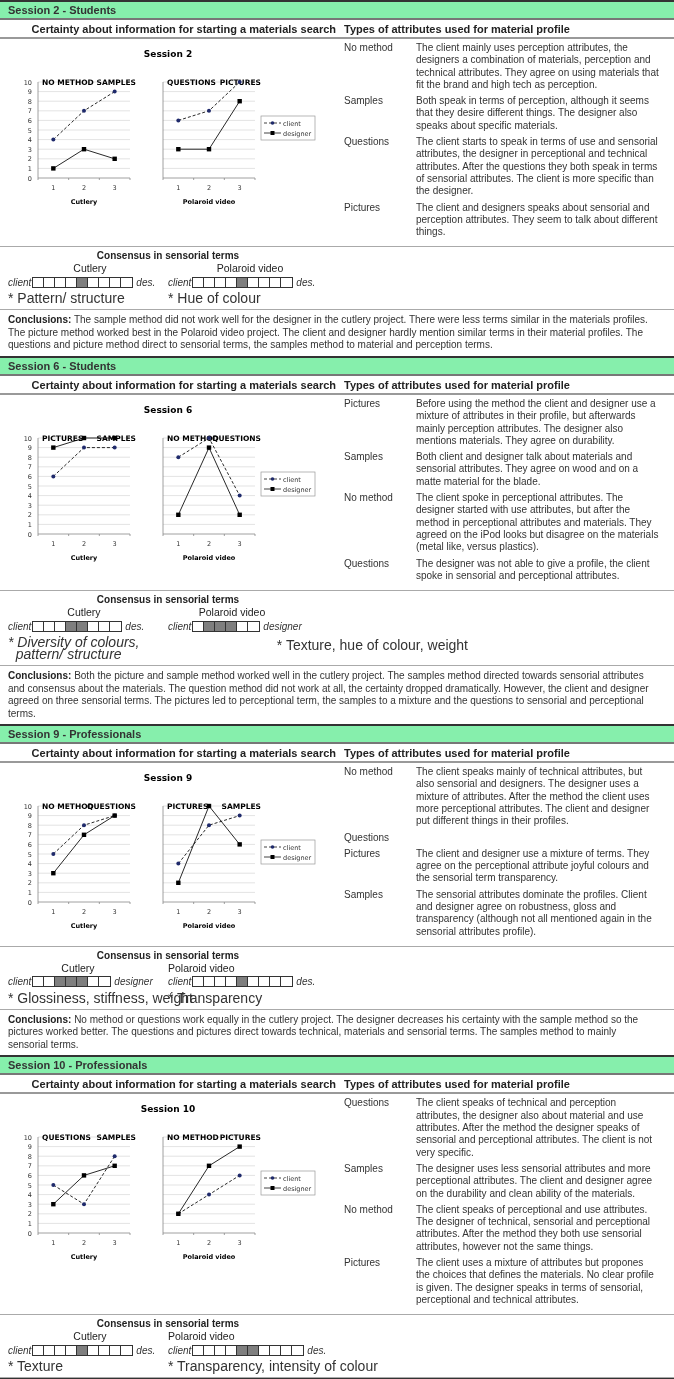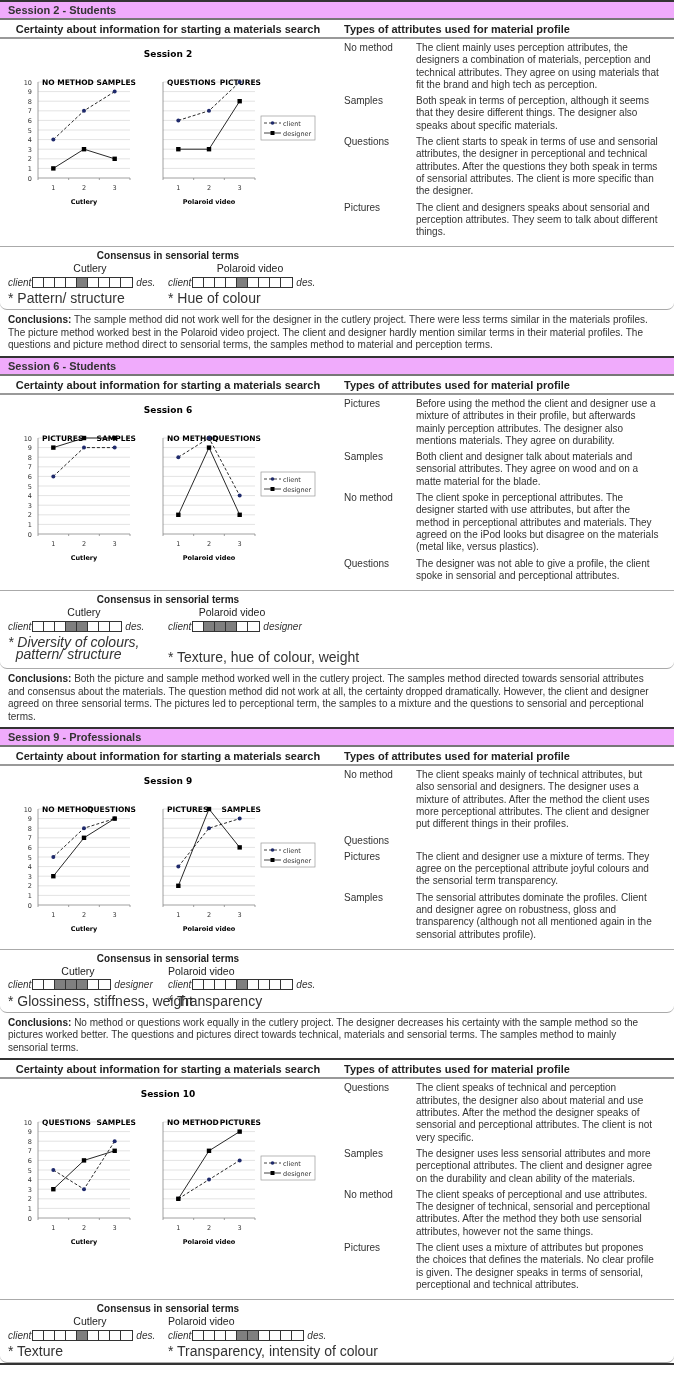--- a/index.html
+++ b/index.html
@@ -1,31 +1,31 @@
 <!DOCTYPE html>
 <html><head>
 <meta charset="utf-8">
 <style>
   * { box-sizing: border-box; margin: 0; padding: 0; }
   html, body { width: 674px; background: #ffffff; }
   body { font-family: "Liberation Sans", sans-serif; color: #222; font-size: 10px; }
   .page { width: 674px; border-top: 2px solid #333; }
   .session { border-bottom: 2px solid #333; }
-  .session-header { background: #f0abfc; border-bottom: 2px solid #777; height: 18px; padding-left: 8px; font-weight: bold; font-size: 11px; line-height: 17px; color: #333; }
+  .session-header { background: #86efac; border-bottom: 2px solid #777; height: 18px; padding-left: 8px; font-weight: bold; font-size: 11px; line-height: 17px; color: #333; }
   .top { display: flex; border-bottom: 1px solid #aaa; }
   .left { width: 336px; }
   .right { width: 338px; }
-  .col-title { font-weight: bold; font-size: 11px; text-align: center; height: 19px; line-height: 19px; border-bottom: 2px solid #999; color: #222; }
+  .col-title { font-weight: bold; font-size: 11px; text-align: right; height: 19px; line-height: 19px; border-bottom: 2px solid #999; color: #222; }
   .right .col-title { text-align: left; padding-left: 8px; }
   .chart-wrap { position: relative; height: auto; }
   .attr-table { padding: 3px 0 4px 8px; }
   .attr-row { display: flex; margin-bottom: 4px; font-size: 10px; line-height: 12.3px; color: #333; }
   .attr-method { width: 72px; flex: none; }
   .attr-text { flex: 1; padding-right: 14px; }
-  .consensus { border-bottom: 1px solid #aaa; padding: 3px 0 5px 8px; border-radius: 7px; }
+  .consensus { border-bottom: 1px solid #aaa; padding: 3px 0 5px 8px; }
   .cons-title { width: 320px; text-align: center; font-weight: bold; font-size: 10px; margin-bottom: 1px; }
   .cons-cols { display: flex; }
   .cons-col { width: 160px; }
   .cons-proj { font-size: 10.5px; text-align: center; height: 13px; line-height: 13px; }
   .cons-bar-row { display: flex; align-items: center; height: 14px; font-size: 10px; font-style: italic; color: #333; }
   .cons-cells { display: flex; border: 1px solid #333; margin: 0 3px 0 1px; height: 11px; }
   .cell { width: 11px; height: 9px; border-right: 1px solid #333; background: #fff; }
   .cell:last-child { border-right: none; }
   .cell.filled { background: #7f7f7f; }
   .cons-note { font-size: 14px; color: #333; margin-top: 3px; line-height: 12px; }
@@ -345,21 +345,21 @@
               <div class="cons-cells">
                 <div class="cell"></div>
                 <div class="cell filled"></div>
                 <div class="cell filled"></div>
                 <div class="cell filled"></div>
                 <div class="cell"></div>
                 <div class="cell"></div>
               </div>
               <span>designer</span>
             </div>
-            <div class="cons-note" style="white-space: pre; margin-top: 18px;">* Texture, hue of colour, weight</div>
+            <div class="cons-note" style="white-space: pre; margin-top: 6px; text-align: right;">* Texture, hue of colour, weight</div>
           </div>
         </div>
     </div>
     <div class="conclusions">
       <b>Conclusions:</b>
       <span>Both the picture and sample method worked well in the cutlery project. The samples method directed towards sensorial attributes and consensus about the materials. The question method did not work at all, the certainty dropped dramatically. However, the client and designer agreed on three sensorial terms. The pictures led to perceptional term, the samples to a mixture and the questions to sensorial and perceptional terms.</span>
     </div>
   </div>
 
   <div class="session">
@@ -517,20 +517,21 @@
           </div>
         </div>
     </div>
     <div class="conclusions">
       <b>Conclusions:</b>
       <span>No method or questions work equally in the cutlery project. The designer decreases his certainty with the sample method so the pictures worked better. The questions and pictures direct towards technical, materials and sensorial terms. The samples method to mainly sensorial terms.</span>
     </div>
   </div>
 
   <div class="session">
+    <div class="session-header">Session 10 - Professionals</div>
     <div class="top">
       <div class="left">
         <div class="col-title">Certainty about information for starting a materials search</div>
         <div class="chart-wrap"><svg width="336" height="168">
               <text x="168" y="18" text-anchor="middle" font-size="9" font-weight="bold" fill="#000">Session 10</text>
               <text x="32" y="141.5" text-anchor="end" font-size="6.5" fill="#333">0</text>
               <text x="32" y="131.9" text-anchor="end" font-size="6.5" fill="#333">1</text>
               <text x="32" y="122.3" text-anchor="end" font-size="6.5" fill="#333">2</text>
               <text x="32" y="112.7" text-anchor="end" font-size="6.5" fill="#333">3</text>
               <text x="32" y="103.1" text-anchor="end" font-size="6.5" fill="#333">4</text>

